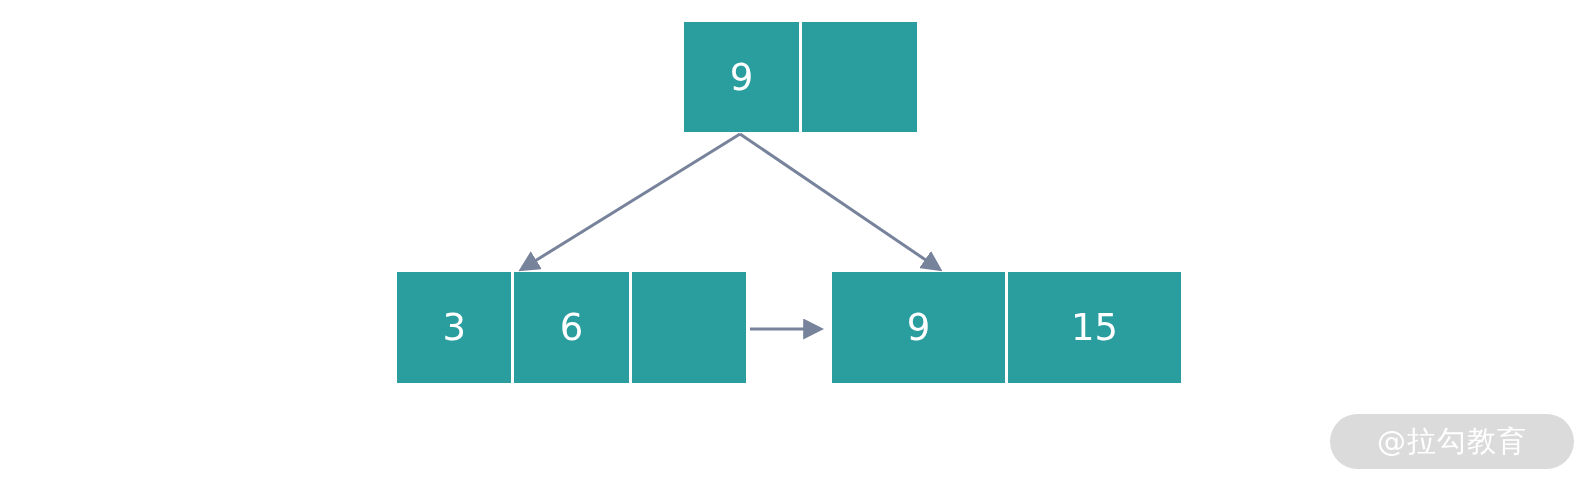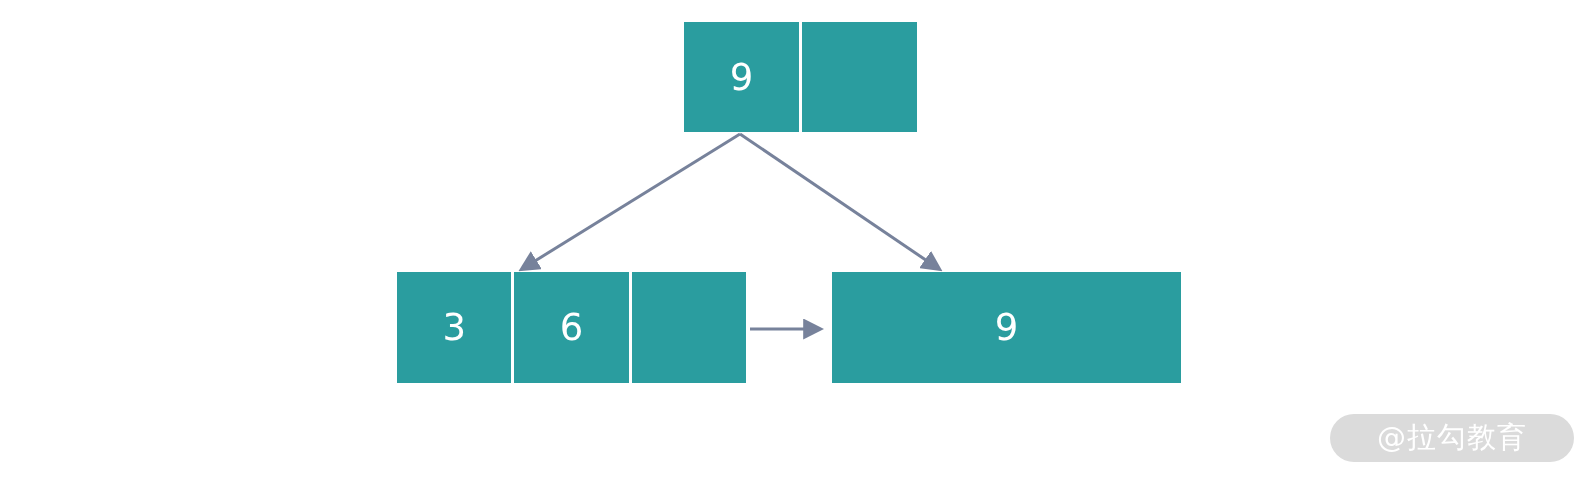--- a/index.html
+++ b/index.html
@@ -42,21 +42,21 @@
     width: 1582px;
     height: 495px;
     pointer-events: none;
   }
 
   .watermark {
     position: absolute;
     left: 1330px;
     top: 414px;
     width: 244px;
-    height: 48px;
+    height: 55px;
     background: #DBDBDB;
     border-radius: 28px;
     color: #ffffff;
     font-size: 29px;
     display: flex;
     align-items: center;
     justify-content: center;
     letter-spacing: 1px;
     user-select: none;
   }
@@ -72,20 +72,21 @@
   </div>
 
   <div class="tree-node node-left">
     <div class="cell">3</div>
     <div class="cell">6</div>
     <div class="cell"></div>
   </div>
 
   <div class="tree-node node-right">
     <div class="cell">9</div>
+    <div class="cell">15</div>
   </div>
 
   <svg class="edges-overlay" width="1582" height="495" viewBox="0 0 1582 495" xmlns="http://www.w3.org/2000/svg">
     <defs>
       <marker id="arrowhead" viewBox="0 0 10 10" refX="8" refY="5" markerWidth="7" markerHeight="7" orient="auto-start-reverse">
         <path d="M0,0 L10,5 L0,10 z" fill="#77829B"></path>
       </marker>
     </defs>
     <line x1="740" y1="134" x2="522" y2="269" stroke="#77829B" stroke-width="3" marker-end="url(#arrowhead)"></line>
     <line x1="740" y1="134" x2="939" y2="269" stroke="#77829B" stroke-width="3" marker-end="url(#arrowhead)"></line>

